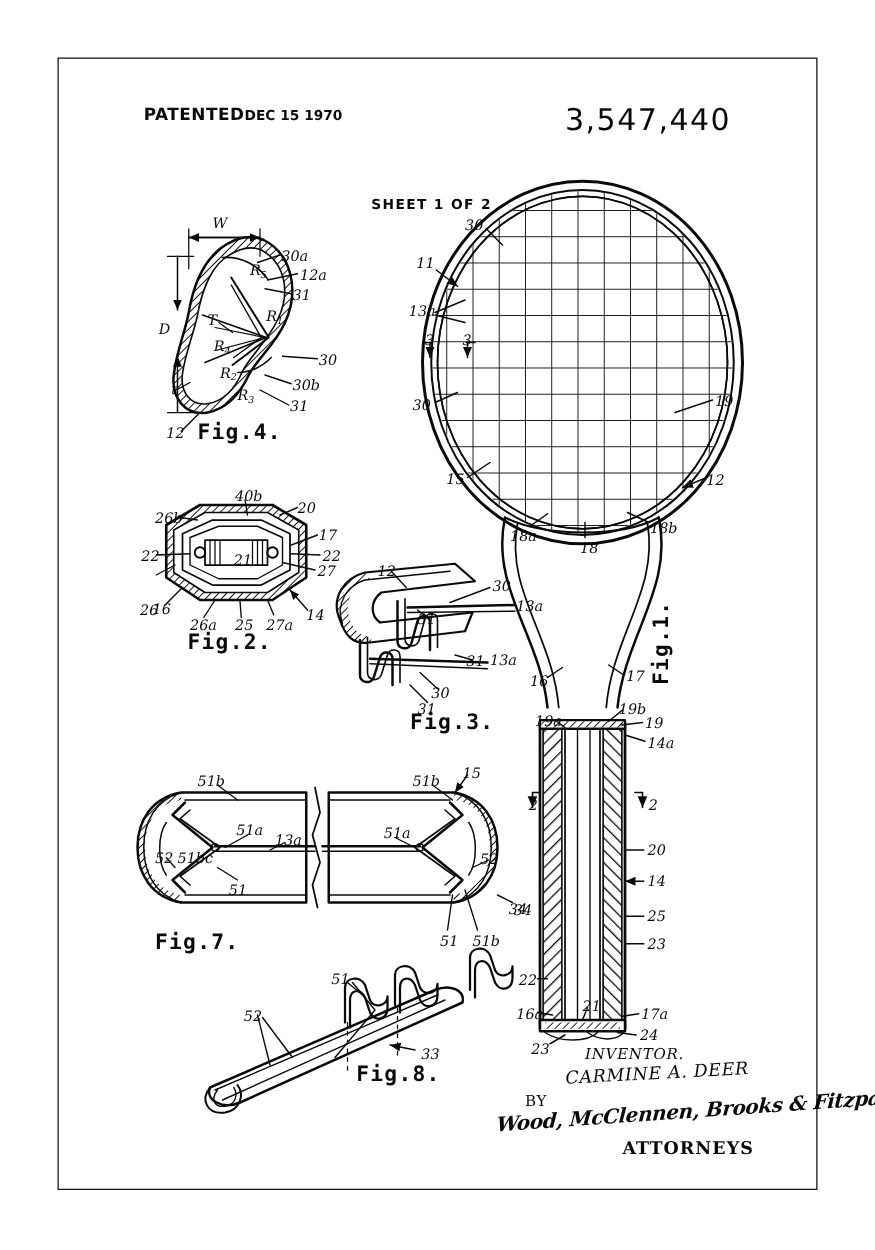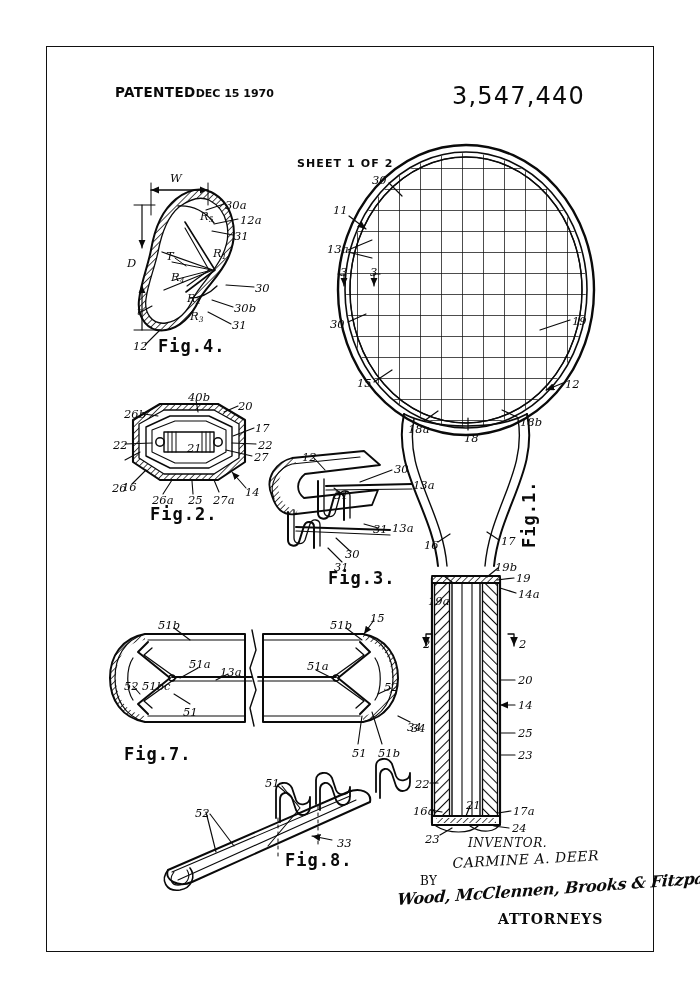--- a/index.html
+++ b/index.html
@@ -479,21 +479,21 @@
       <div class="ref" style="left: 330px; top: 319px;">30</div>
       <div class="ref" style="left: 572px; top: 316px;">19</div>
       <div class="ref" style="left: 357px; top: 378px;">15</div>
       <div class="ref" style="left: 565px; top: 379px;">12</div>
       <div class="ref" style="left: 408px; top: 424px;">18a</div>
       <div class="ref" style="left: 464px; top: 433px;">18</div>
       <div class="ref" style="left: 520px; top: 417px;">18b</div>
       <div class="ref" style="left: 424px; top: 540px;">16</div>
       <div class="ref" style="left: 501px; top: 536px;">17</div>
       <div class="ref" style="left: 495px; top: 562px;">19b</div>
-      <div class="ref" style="left: 428px; top: 572px; margin-top: 24px;">19a</div>
+      <div class="ref" style="left: 428px; top: 572px;">19a</div>
       <div class="ref" style="left: 516px; top: 573px;">19</div>
       <div class="ref" style="left: 518px; top: 589px;">14a</div>
       <div class="ref" style="left: 423px; top: 639px;">2</div>
       <div class="ref" style="left: 519px; top: 639px;">2</div>
       <div class="ref" style="left: 518px; top: 675px;">20</div>
       <div class="ref" style="left: 518px; top: 700px;">14</div>
       <div class="ref" style="left: 407px; top: 722px;">34</div>
       <div class="ref" style="left: 518px; top: 728px;">25</div>
       <div class="ref" style="left: 518px; top: 750px;">23</div>
       <div class="ref" style="left: 415px; top: 779px;">22</div>
@@ -506,21 +506,21 @@
       <div class="ref" style="left: 127px; top: 258px;">D</div>
       <div class="ref" style="left: 137px; top: 306px;">t</div>
       <div class="ref" style="left: 133px; top: 341px;">12</div>
       <div class="ref" style="left: 225px; top: 200px;">30a</div>
       <div class="ref" style="left: 240px; top: 215px;">12a</div>
       <div class="ref" style="left: 234px; top: 231px;">31</div>
       <div class="ref" style="left: 180px; top: 211px; margin-left: 20px;">R<sub>5</sub></div>
       <div class="ref" style="left: 213px; top: 248px;">R<sub>1</sub></div>
       <div class="ref" style="left: 166px; top: 251px;">T</div>
       <div class="ref" style="left: 171px; top: 272px;">R<sub>4</sub></div>
-      <div class="ref" style="left: 187px; top: 293px;">R<sub>2</sub></div>
+      <div class="ref" style="left: 176px; top: 293px;">R<sub>2</sub></div>
       <div class="ref" style="left: 190px; top: 311px;">R<sub>3</sub></div>
       <div class="ref" style="left: 255px; top: 283px;">30</div>
       <div class="ref" style="left: 234px; top: 303px;">30b</div>
       <div class="ref" style="left: 232px; top: 320px;">31</div>
       <div class="ref" style="left: 188px; top: 392px;">40b</div>
       <div class="ref" style="left: 238px; top: 401px;">20</div>
       <div class="ref" style="left: 124px; top: 409px;">26b</div>
       <div class="ref" style="left: 255px; top: 423px;">17</div>
       <div class="ref" style="left: 113px; top: 440px;">22</div>
       <div class="ref" style="left: 258px; top: 440px;">22</div>

